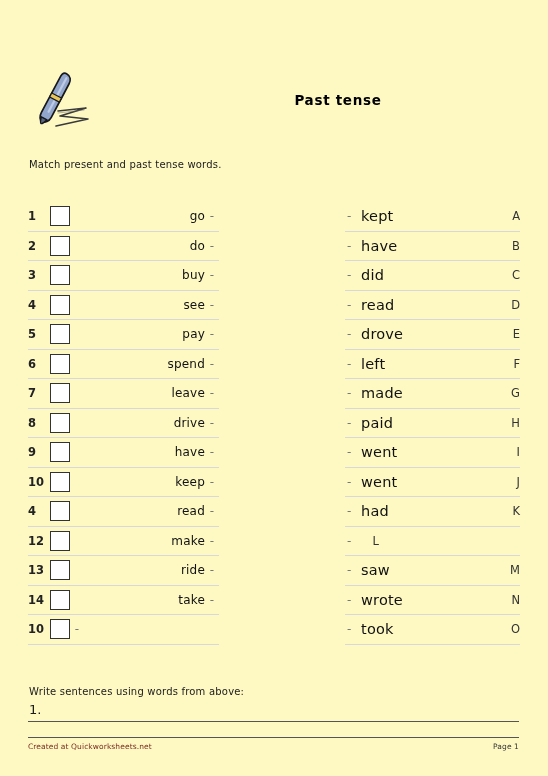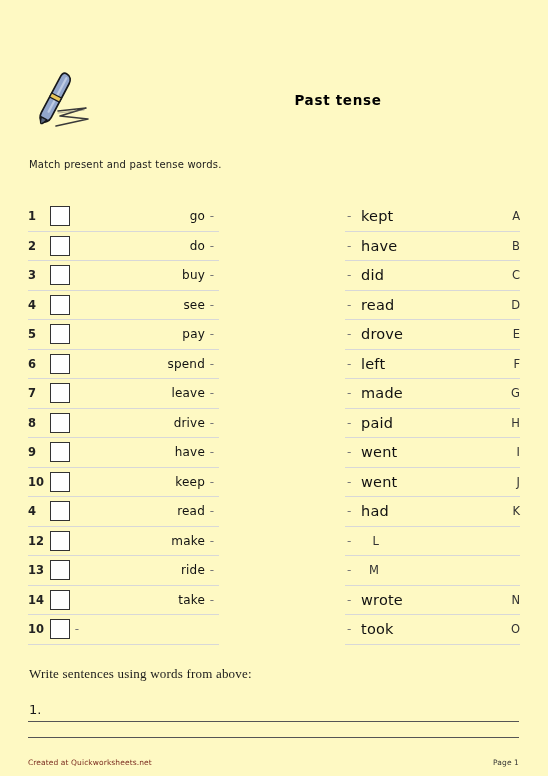--- a/index.html
+++ b/index.html
@@ -143,26 +143,25 @@
     text-align: right;
     font-size: 11.5px;
     color: #333333;
     font-family: "DejaVu Sans", sans-serif;
   }
 
   
   .write-prompt {
     position: absolute;
     left: 29px;
-    top: 666px;
-    font-size: 13px;
+    top: 686px;
+    font-size: 10px;
     color: #1a1a1a;
     letter-spacing: 0.2px;
     white-space: nowrap;
-    font-family: Liberation Serif, serif;
   }
   .answer-line {
     position: absolute;
     left: 28px;
     top: 700px;
     width: 491px;
     height: 22px;
     border-bottom: 1.2px solid #555555;
     box-sizing: border-box;
   }
@@ -174,21 +173,21 @@
     color: #1a1a1a;
   }
 
   
   .footer {
     position: absolute;
     left: 28px;
     top: 737px;
     width: 491px;
     border-top: 1.2px solid #555555;
-    padding-top: 20px;
+    padding-top: 4px;
     display: flex;
     flex-direction: row;
     justify-content: space-between;
     align-items: center;
   }
   .footer-left {
     font-size: 7.5px;
     color: #7a2b1e;
     font-family: "DejaVu Sans", sans-serif;
     letter-spacing: 0.1px;
@@ -400,20 +399,21 @@
       <div class="match-row">
         <div class="col-left">
           <span class="item-num">13</span>
           <span class="checkbox"></span>
           <span class="present-word">ride</span>
           <span class="dash-right">-</span>
         </div>
         <div class="gap-mid"></div>
         <div class="col-right">
           <span class="dash-left">-</span>
+          <span class="past-word">saw</span>
           <span class="letter">M</span>
         </div>
       </div>
       <div class="match-row">
         <div class="col-left">
           <span class="item-num">14</span>
           <span class="checkbox"></span>
           <span class="present-word">take</span>
           <span class="dash-right">-</span>
         </div>

